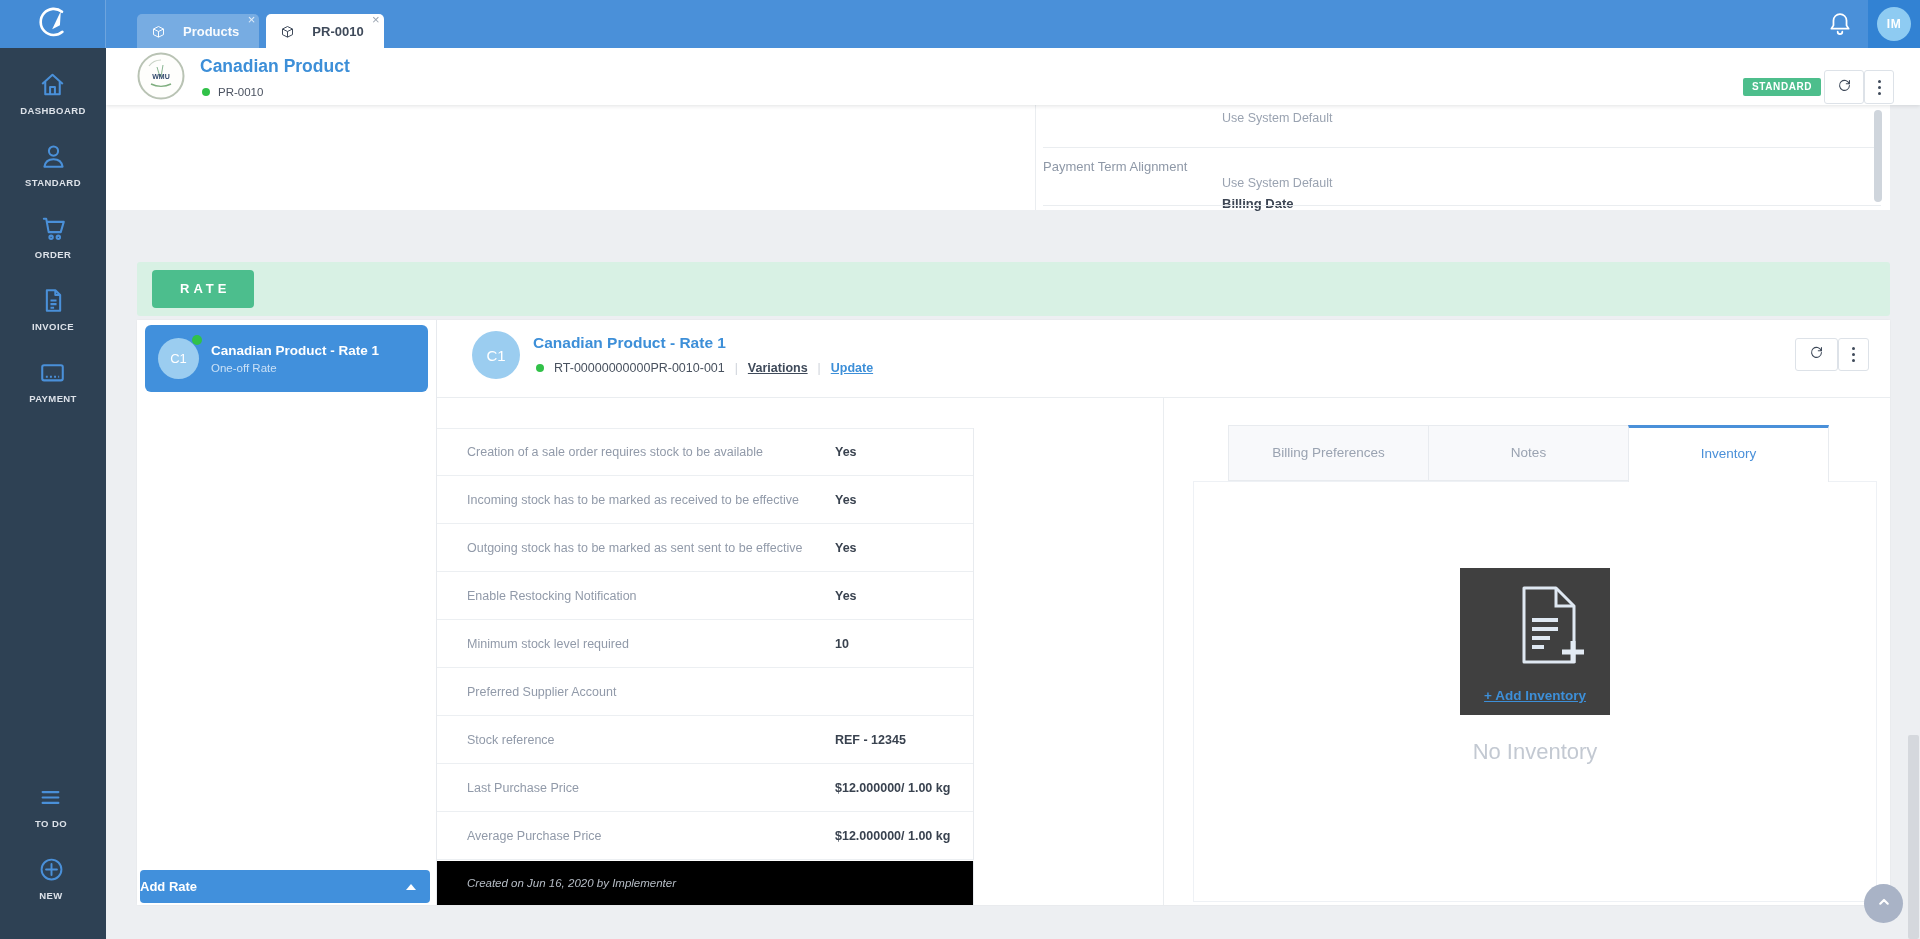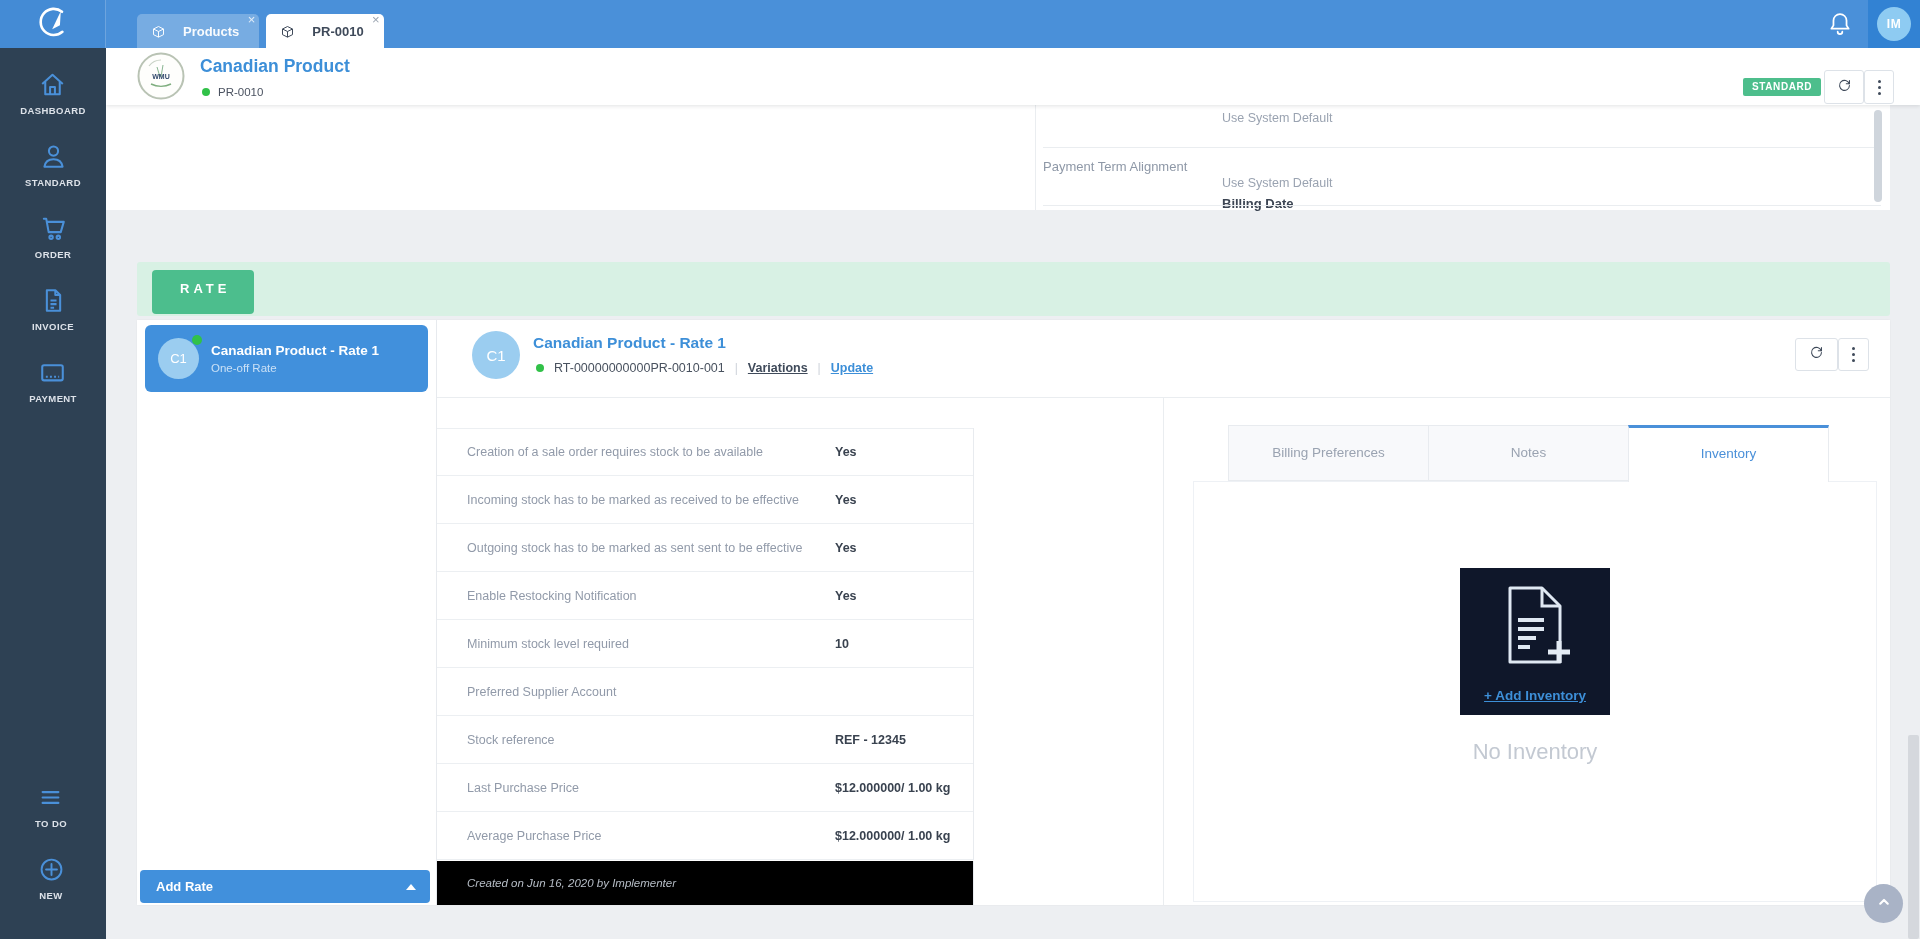--- a/index.html
+++ b/index.html
@@ -49,33 +49,33 @@
   .sc-val1 { position:absolute; left:1116px; top:6px; font-size:12.5px; color:#9aa3b1; }
   .sc-hdiv1 { position:absolute; left:937px; top:42px; width:838px; height:1px; background:#eaedf0; }
   .sc-label { position:absolute; left:937px; top:54px; font-size:13px; color:#8e98a7; }
   .sc-val2 { position:absolute; left:1116px; top:51px; font-size:13px; font-weight:bold; color:#3c4553;margin-top:40px; }
   .sc-sub { position:absolute; left:1116px; top:71px; font-size:12.5px; color:#9aa3b1; }
   .sc-hdiv2 { position:absolute; left:937px; top:100px; width:838px; height:1px; background:#eaedf0; }
   .sc-thumb { position:absolute; left:1768px; top:5px; width:8px; height:92px; background:#cfd5dc; border-radius:4px; }
 
   
   .rate-banner { position:absolute; left:137px; top:262px; width:1753px; height:54px; background:#d8f1e4; border-radius:3px; }
-  .rate-chip { position:absolute; left:15px; top:8px; height:44px; line-height:38px; padding:0 24px 0 28px; background:#4cbe8d; border-radius:4px; color:#fff; font-size:13px; font-weight:bold; letter-spacing:4px; cursor:pointer; }
+  .rate-chip { position:absolute; left:15px; top:8px; height:38px; line-height:38px; padding:0 24px 0 28px; background:#4cbe8d; border-radius:4px; color:#fff; font-size:13px; font-weight:bold; letter-spacing:4px; cursor:pointer; }
 
   
   .main-card { position:absolute; left:137px; top:320px; width:1753px; height:585px; background:#fff; box-shadow:0 0 2px rgba(0,0,0,.05); }
   .left-pane { position:absolute; left:0; top:0; bottom:0; width:300px; border-right:1px solid #e7eaee; }
   .rate-item { position:absolute; left:8px; top:5px; width:283px; height:67px; background:#4190dc; border-radius:6px; display:flex; align-items:center; padding-left:13px; cursor:pointer; }
   .r-avatar { position:relative; width:41px; height:41px; flex:0 0 41px; }
   .r-avatar-circle { width:41px; height:41px; border-radius:50%; background:#9bcdf0; color:#fff; font-size:13px; display:flex; align-items:center; justify-content:center; }
   .r-status-dot { position:absolute; right:-3px; top:-3px; width:10px; height:10px; border-radius:50%; background:#31c148; }
   .r-text { margin-left:12px; }
   .r-title { font-size:13.5px; font-weight:bold; color:#fff; }
   .r-sub { margin-top:4px; font-size:11.5px; color:#c9e0f6; }
-  .add-rate { position:absolute; left:3px; bottom:2px; width:290px; height:33px; background:#4190dc; border-radius:4px; color:#fff; font-size:13px; font-weight:bold; line-height:33px; padding-left:16px; cursor:pointer; }
+  .add-rate { position:absolute; left:3px; bottom:2px; width:290px; height:33px; background:#4190dc; border-radius:4px; color:#fff; font-size:13px; font-weight:bold; line-height:33px; cursor:pointer; }
   .add-rate .caret-up { position:absolute; right:14px; top:14px; width:0; height:0; border-left:5px solid transparent; border-right:5px solid transparent; border-bottom:6px solid #fff; }
 
   .detail { position:absolute; left:300px; top:0; right:0; bottom:0; }
   .d-avatar { position:absolute; left:35px; top:11px; width:48px; height:48px; border-radius:50%; background:#9bcdf0; color:#fff; font-size:15px; display:flex; align-items:center; justify-content:center; }
   .d-title { position:absolute; left:96px; top:14px; font-size:15.5px; font-weight:bold; color:#3d8fd8; }
   .d-meta { position:absolute; left:99px; top:41px; display:flex; align-items:center; gap:10px; }
   .d-code { font-size:12.5px; color:#49525f; }
   .d-sep { color:#cdd2da; font-size:12px; }
   .d-link-dark { font-size:12.5px; font-weight:bold; color:#3f4a5a; text-decoration:underline; cursor:pointer; }
   .d-link-blue { font-size:12.5px; font-weight:bold; color:#3d8fd8; text-decoration:underline; cursor:pointer; }
@@ -88,21 +88,21 @@
   .dlabel { padding-left:30px; font-size:12.5px; color:#919aa9; }
   .dvalue { position:absolute; left:398px; font-size:12.5px; font-weight:bold; color:#39424f; }
   .d-foot { position:absolute; left:0; top:541px; width:537px; height:44px; background:#000000; border-right:1px solid #e8ebef; display:flex; align-items:center; padding-left:30px; font-style:italic; font-size:11.5px; color:#b6bdc6; }
 
   .p-tabs { position:absolute; left:791px; top:105px; display:flex; z-index:2; }
   .p-tab { width:201px; height:56px; line-height:54px; text-align:center; font-size:13.5px; background:#f8f9fb; border:1px solid #e8ebef; color:#9aa3b1; cursor:pointer; }
   .p-tab + .p-tab { margin-left:-1px; }
   .p-tab.active { height:57px; line-height:51px; background:#fff; color:#4a90d9; border-top:3px solid #4a90d9; border-bottom:none; }
   .p-box { position:absolute; left:756px; top:161px; width:684px; height:421px; border:1px solid #eef1f5; background:#fff; }
   .empty { position:absolute; left:50%; top:86px; transform:translateX(-50%); text-align:center; width:300px; }
-  .ghost { display:inline-block; background:#0f172a; padding:16px 24px 12px; }
+  .ghost { display:inline-block; background:#404040; padding:16px 24px 12px;text-align:right; }
   .add-inv { display:block; margin-top:16px; font-size:13.5px; font-weight:bold; color:#3d8fd8; text-decoration:underline; cursor:pointer; }
   .no-inv { margin-top:24px; font-size:22px; color:#c3c9d2; }
 
   .fab { position:absolute; left:1864px; top:884px; width:39px; height:39px; border-radius:50%; background:#a9b3c6; display:flex; align-items:center; justify-content:center; cursor:pointer; z-index:25; }
   .fab svg { width:20px; height:20px; }
   .v-thumb { position:absolute; right:1px; top:735px; width:11px; height:204px; background:#d5d8dd; border-radius:2px; z-index:30; }
 </style>
 </head>
 <body>
 

